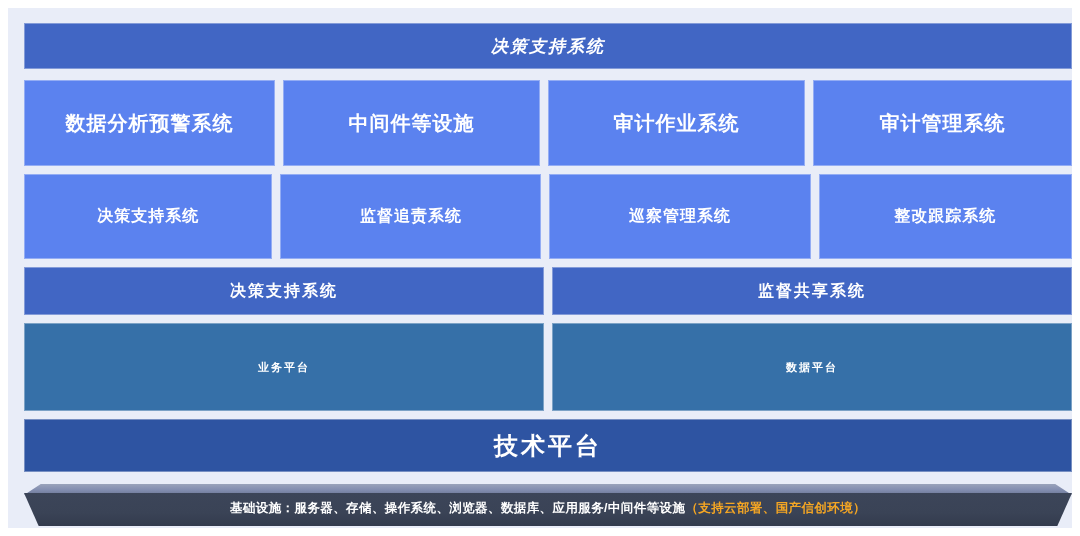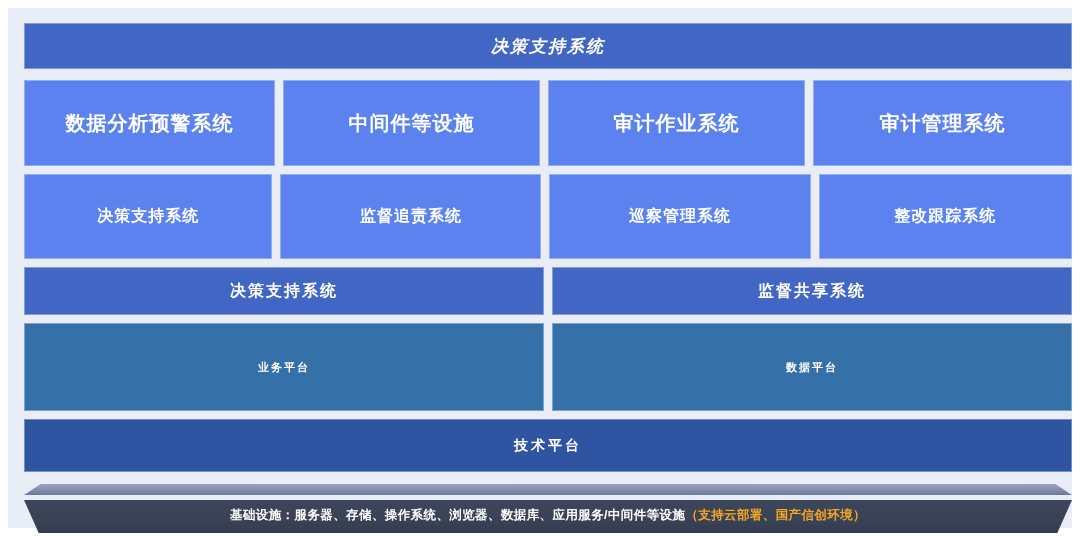--- a/index.html
+++ b/index.html
@@ -89,21 +89,21 @@
   .row-platform { height: 88px; margin-bottom: 8px; }
   .row-platform .cell {
     background: #3670a8;
     font-size: 11px;
     letter-spacing: 2px;
   }
 
   .row-tech { height: 53px; margin-bottom: 12px; }
   .row-tech .cell {
     background: #2e54a2;
-    font-size: 14px;
+    font-size: 24px;
     letter-spacing: 3px;
   }
 
   
   .cell + .cell { margin-left: 8px; }
 
   
   .infra-wrap {
     position: relative;
     width: 1048px;
@@ -114,21 +114,21 @@
     left: 0;
     top: 0;
     width: 100%;
     height: 11px;
     background: linear-gradient(180deg, #9aa3bb 0%, #828db0 55%, #6d7896 100%);
     clip-path: polygon(1.6% 0%, 98.4% 0%, 100% 100%, 0% 100%);
   }
   .infra-body {
     position: absolute;
     left: 0;
-    top: 16px;
+    top: 9px;
     width: 100%;
     height: 33px;
     background: linear-gradient(180deg, #3c4559 0%, #3a4356 60%, #333b4d 100%);
     clip-path: polygon(0% 0%, 100% 0%, 98.6% 100%, 1.4% 100%);
     display: flex;
     align-items: center;
     justify-content: center;
   }
   .infra-text {
     color: #ffffff;

